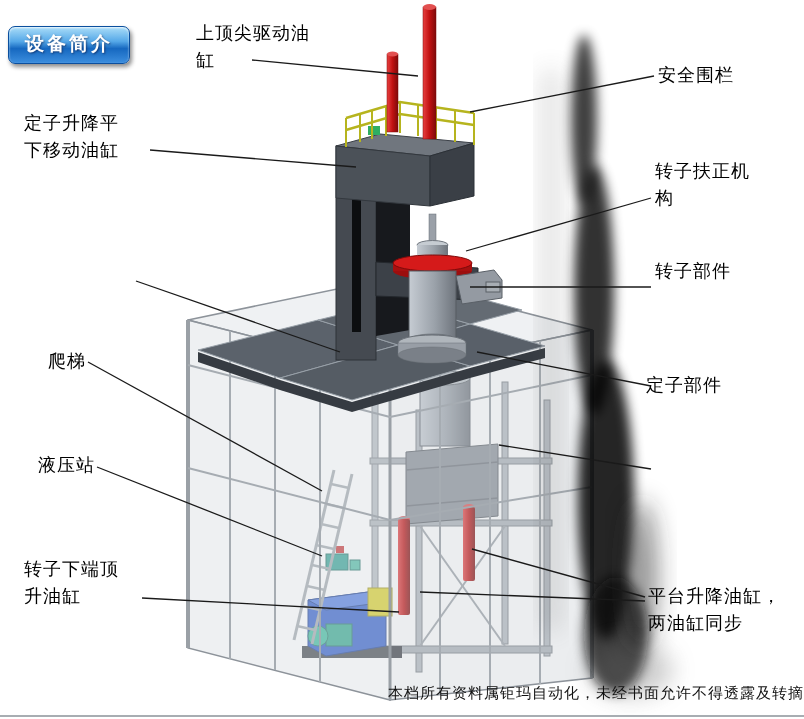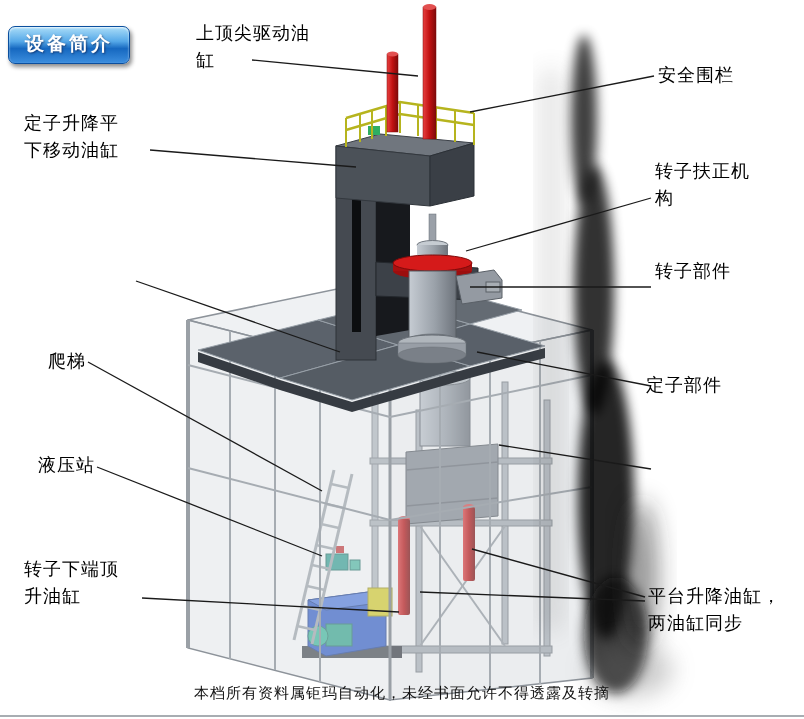--- a/index.html
+++ b/index.html
@@ -12,21 +12,21 @@
   }
   .badge {
     position:absolute; left:8px; top:26px; padding:4px 16px 6px;
     font-size:19px; font-weight:bold; color:#fff; letter-spacing:3px;
     background:linear-gradient(180deg,#aaddf8 0%,#55a8e8 40%,#1668c0 60%,#3c8ede 100%);
     border:1px solid #0b4f9e; border-radius:7px;
     box-shadow:2px 3px 4px rgba(0,0,0,0.45), inset 0 1px 2px rgba(255,255,255,0.8);
     text-shadow:1px 1px 2px rgba(0,0,40,0.5);
   }
   .footer {
-    position:absolute; left:0; top:684px; width:100%; text-align:center;
+    position:absolute; left:0; top:684px; width:100%; text-align:right;
     font-size:15px; color:#111; letter-spacing:1px;
   }
 </style>
 </head>
 <body>
 
 <div id="page">
 
 <svg id="scene" width="804" height="719" viewBox="0 0 804 719" xmlns="http://www.w3.org/2000/svg">
   <defs>

